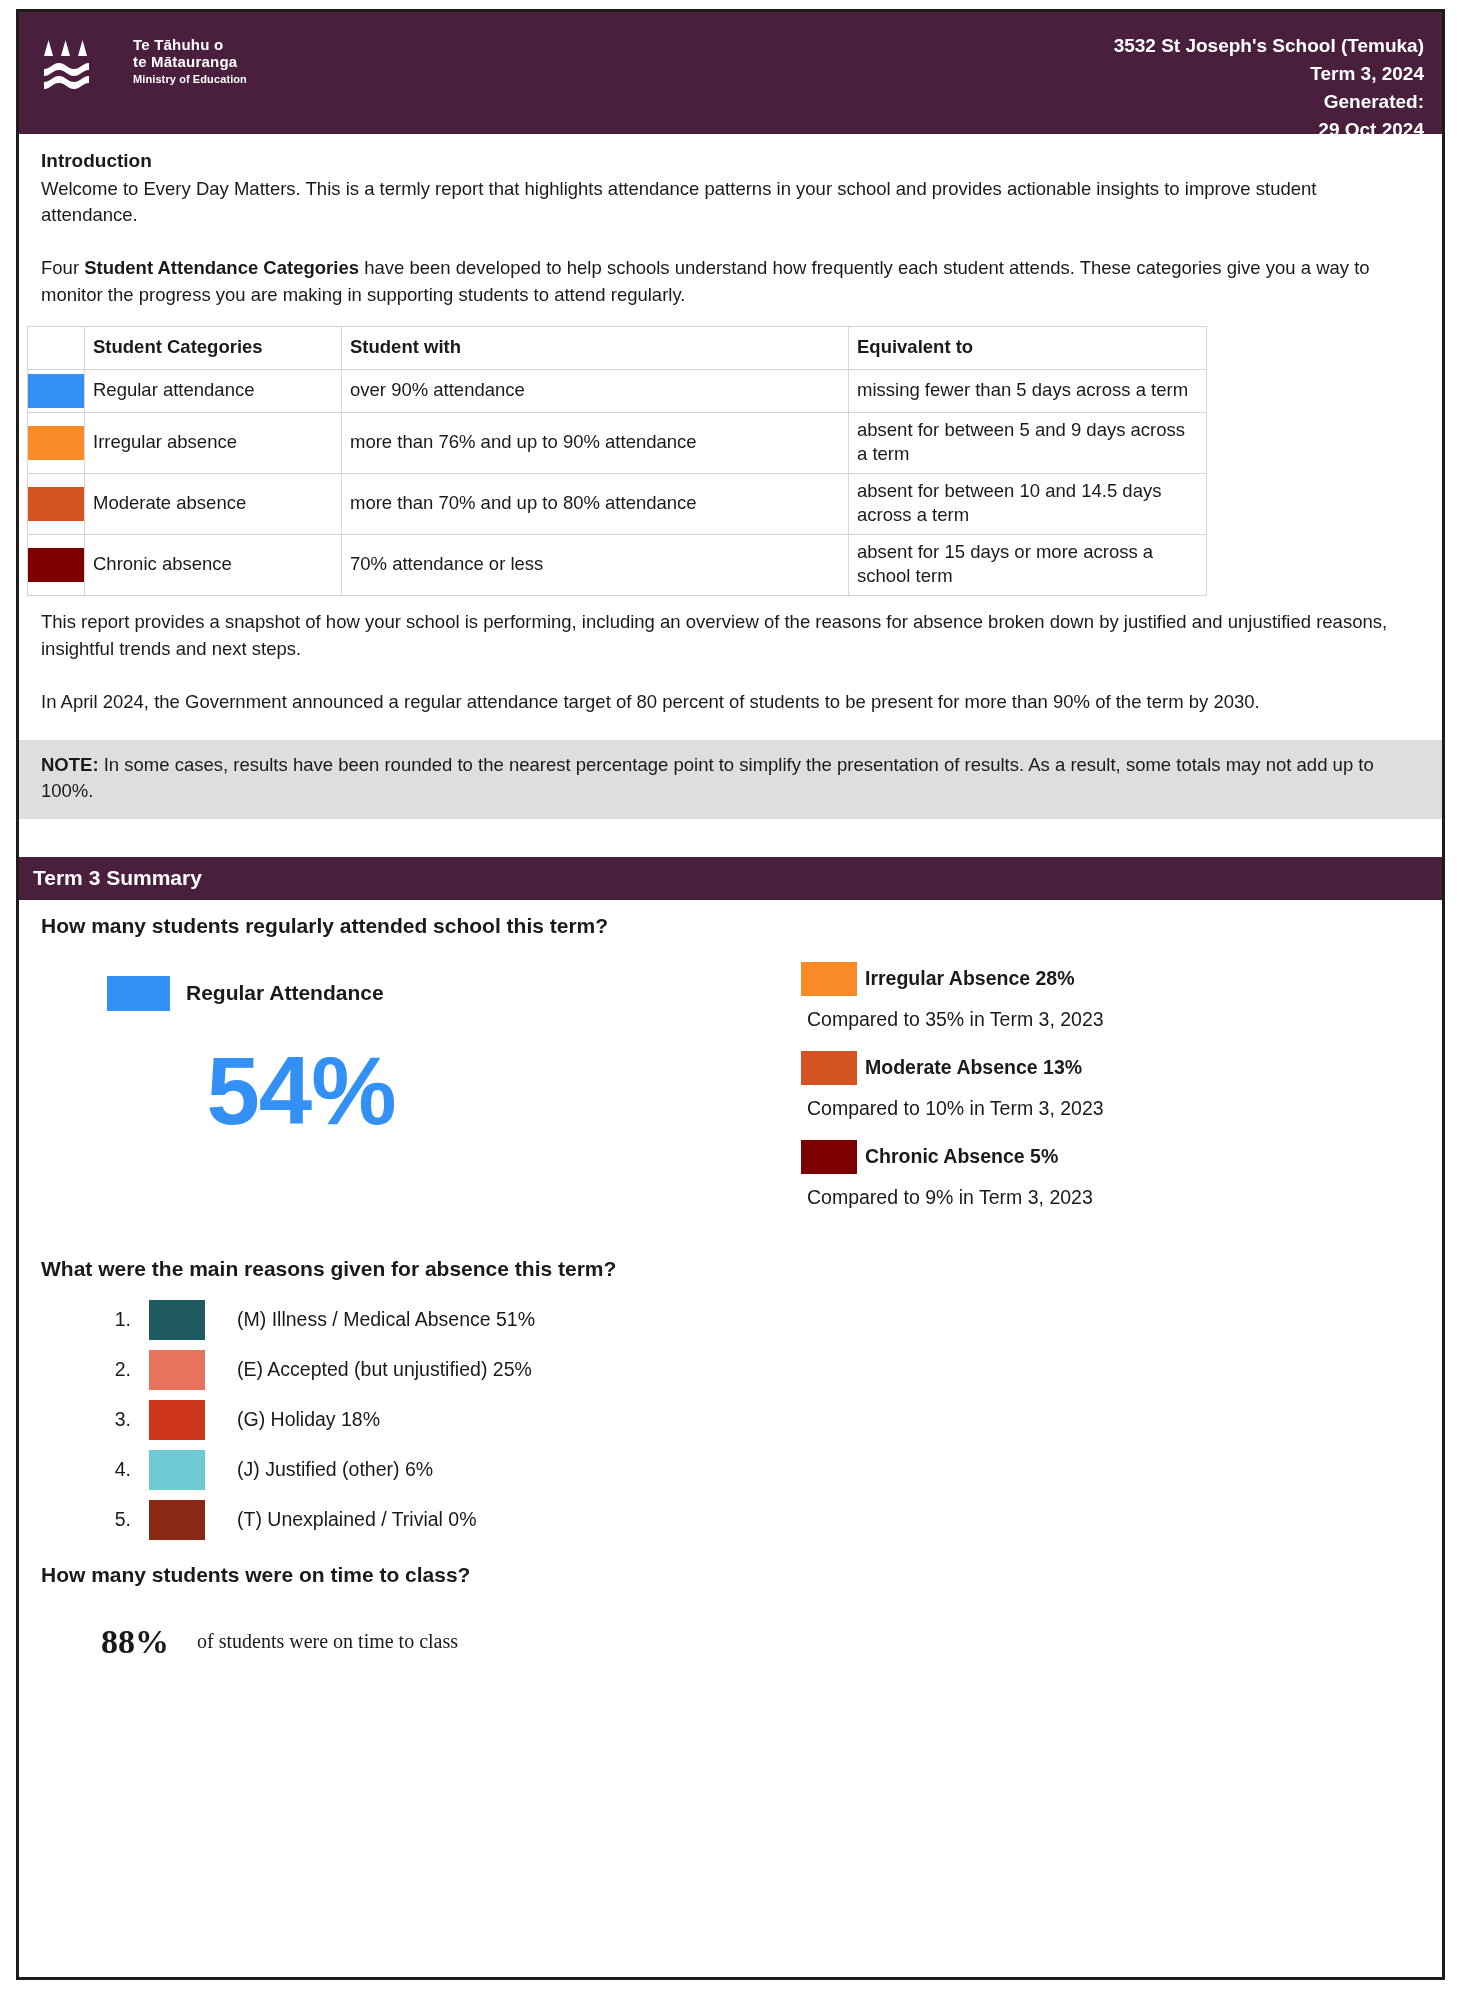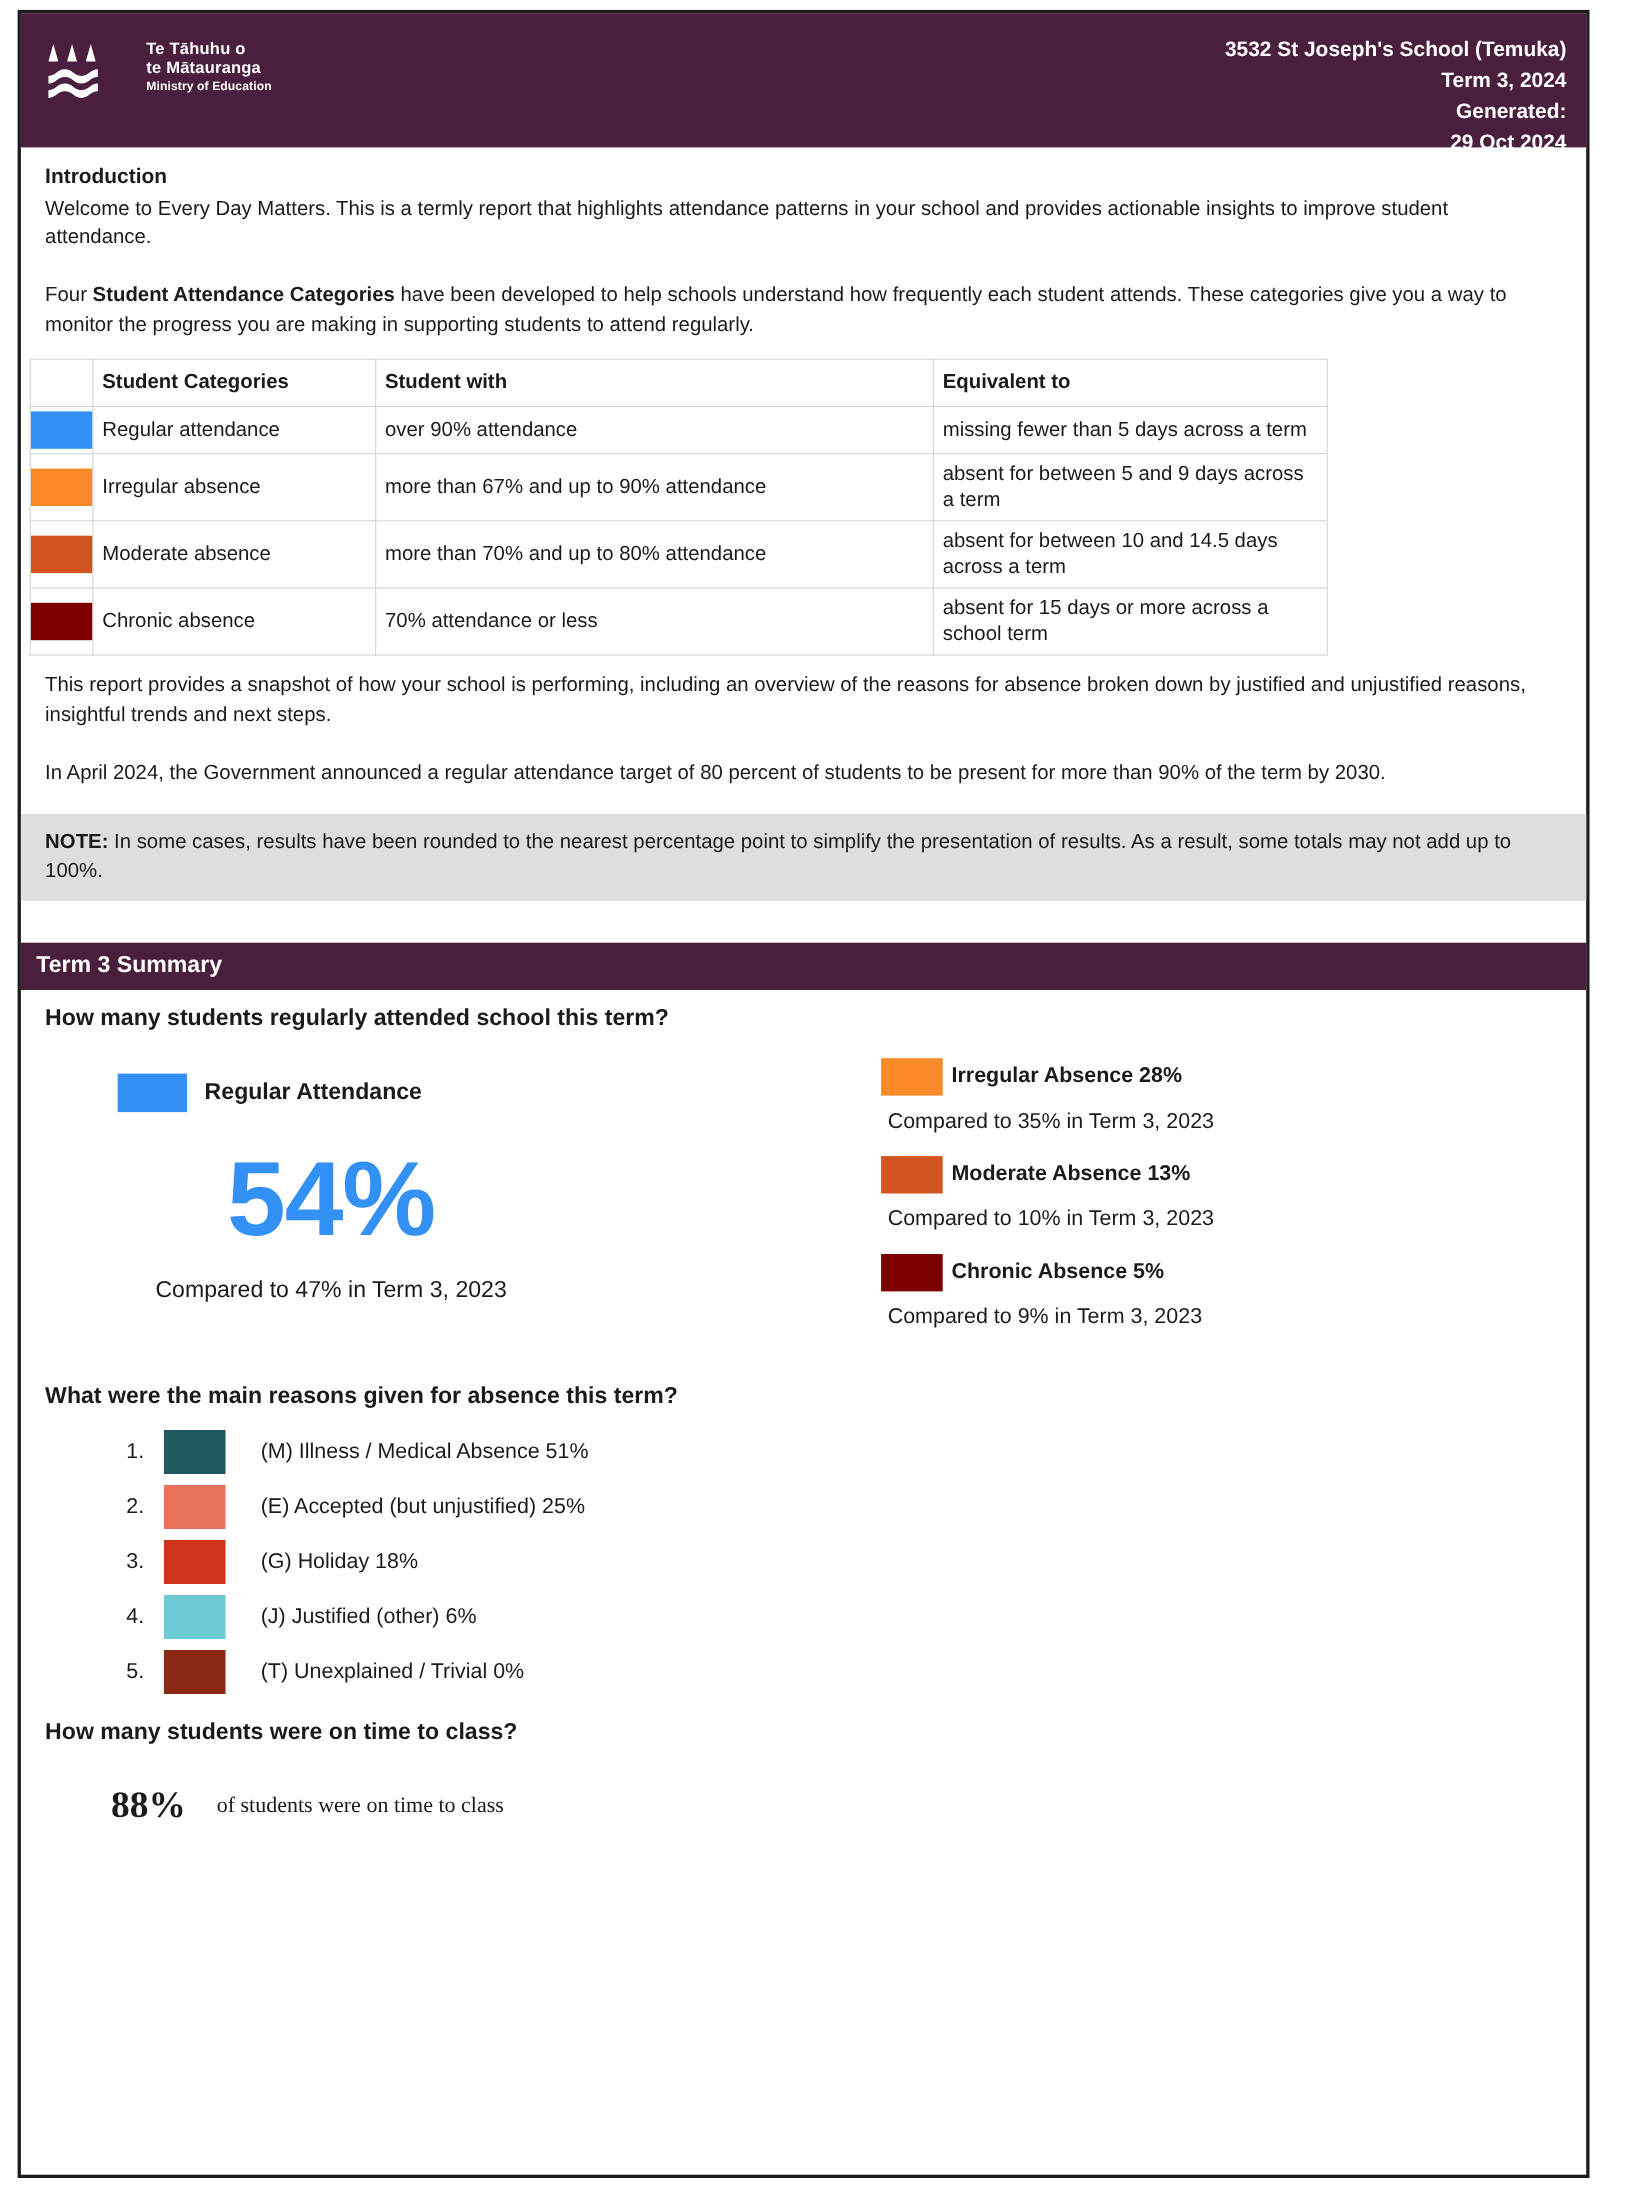--- a/index.html
+++ b/index.html
@@ -347,21 +347,21 @@
                 </td>
                 <td class="col-cat">Regular attendance</td>
                 <td class="col-with">over 90% attendance</td>
                 <td>missing fewer than 5 days across a term</td>
               </tr>
               <tr>
                 <td class="swatch-cell">
                   <span class="swatch-fill" style="background: rgb(250, 138, 39);"></span>
                 </td>
                 <td class="col-cat">Irregular absence</td>
-                <td class="col-with">more than 67% and up to 90% attendance</td>
+                <td class="col-with">more than 76% and up to 90% attendance</td>
                 <td>absent for between 5 and 9 days across a term</td>
               </tr>
               <tr>
                 <td class="swatch-cell">
                   <span class="swatch-fill" style="background: rgb(211, 84, 32);"></span>
                 </td>
                 <td class="col-cat">Moderate absence</td>
                 <td class="col-with">more than 70% and up to 80% attendance</td>
                 <td>absent for between 10 and 14.5 days across a term</td>
               </tr>
@@ -390,21 +390,20 @@
 
       <div class="q-heading">How many students regularly attended school this term?</div>
 
       <div class="att-row">
         <div class="att-left">
           <div class="legend-line">
             <span class="legend-chip" id="regular-chip" style="background: rgb(51, 145, 245);"></span>
             <span class="legend-label">Regular Attendance</span>
           </div>
           <div class="big-pct" id="regular-big" style="color: rgb(51, 145, 245);">54%</div>
-          <div class="compare-main">Compared to 47% in Term 3, 2023</div>
         </div>
         <div class="att-right" id="absence-list">
             <div class="abs-item">
               <div class="abs-head">
                 <span class="abs-chip" style="background: rgb(250, 138, 39);"></span>
                 <span class="abs-label">Irregular Absence 28%</span>
               </div>
               <div class="abs-compare">Compared to 35% in Term 3, 2023</div>
             </div>
             <div class="abs-item">

